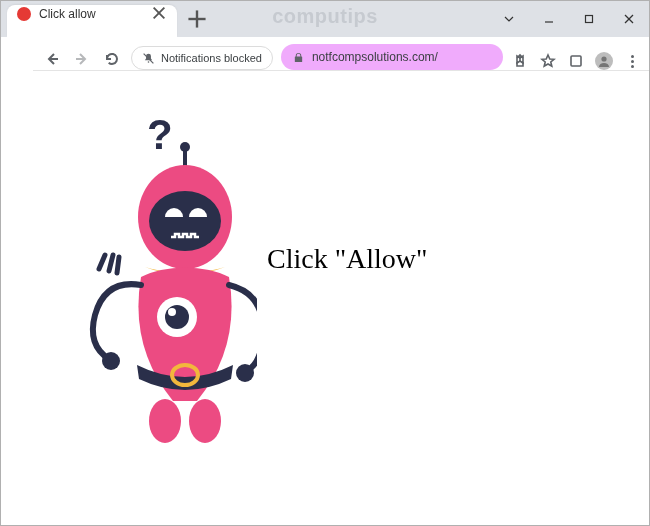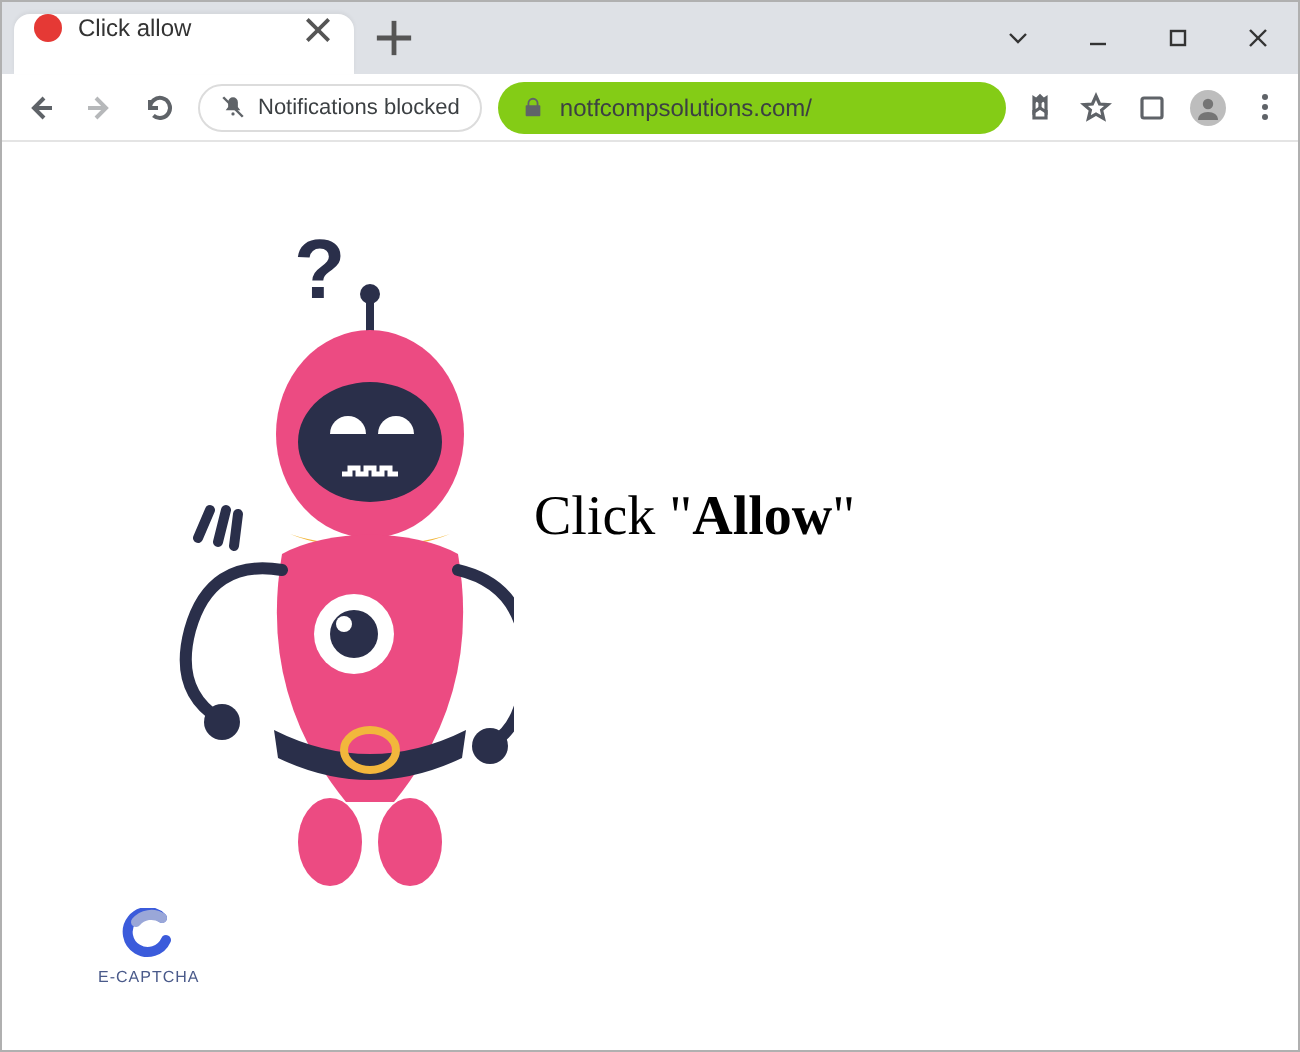--- a/index.html
+++ b/index.html
@@ -3,70 +3,71 @@
 <meta charset="utf-8">
 <style>
   * { margin: 0; padding: 0; box-sizing: border-box; }
   html, body { width: 650px; height: 526px; font-family: Arial, sans-serif; background: #fff; overflow: hidden; }
   .outer-border { width: 650px; height: 526px; border: 1px solid #b0b0b0; position: relative; background: #fff; }
 
   
   .titlebar { height: 36px; background: #dee1e6; display: flex; align-items: flex-end; position: relative; }
   .watermark { position: absolute; top: 4px; left: 50%; transform: translateX(-50%); font-size: 20px; font-weight: bold; color: #c6cad0; letter-spacing: 0.5px; user-select: none; }
   .tab-strip { display: flex; align-items: flex-end; height: 36px; padding-left: 6px; gap: 6px; }
-  .tab { height: 30px; background: #fff; border-radius: 8px 8px 0 0; display: flex; align-items: flex-start; padding: 0 10px; min-width: 170px; gap: 8px; font-size: 12px; color: #333; box-shadow: 0 -1px 2px rgba(0,0,0,0.05); }
+  .tab { height: 30px; background: #fff; border-radius: 8px 8px 0 0; display: flex; align-items: flex-end; padding: 16px 10px; min-width: 170px; gap: 8px; font-size: 12px; color: #333; box-shadow: 0 -1px 2px rgba(0,0,0,0.05); }
   .tab .favicon { width: 14px; height: 14px; border-radius: 50%; background: #e53935; }
   .tab .tab-title { flex: 1; white-space: nowrap; overflow: hidden; text-overflow: ellipsis; }
   .tab .tab-close, .new-tab-btn { width: 16px; height: 16px; display: flex; align-items: center; justify-content: center; border-radius: 50%; font-size: 13px; color: #555; cursor: pointer; }
   .new-tab-btn { margin: 0 4px 6px 2px; width: 24px; height: 24px; font-size: 16px; }
 
   .win-controls { position: absolute; right: 0; top: 0; height: 36px; display: flex; align-items: center; }
   .win-btn { width: 40px; height: 28px; display: flex; align-items: center; justify-content: center; color: #333; font-size: 13px; cursor: pointer; }
   .win-btn svg { width: 12px; height: 12px; stroke: #333; stroke-width: 1.2; fill: none; }
   .win-btn.close svg line { stroke: #333; }
   .win-chevron svg { width: 14px; height: 14px; }
 
   
-  .toolbar { height: 34px; background: #fff; border-bottom: 1px solid #e4e4e4; display: flex; align-items: center; padding: 0 8px; gap: 8px; }
+  .toolbar { height: 34px; background: #fff; border-bottom: 1px solid #e4e4e4; display: flex; align-items: flex-end; padding: 0 8px; gap: 8px; margin-left: 32px; }
   .nav-btn { width: 22px; height: 22px; display: flex; align-items: center; justify-content: center; color: #5f6368; cursor: pointer; }
   .nav-btn svg { width: 16px; height: 16px; stroke: #5f6368; stroke-width: 2; fill: none; }
 
   .chip { height: 24px; display: flex; align-items: center; gap: 6px; padding: 0 10px; border: 1px solid #dcdcdc; border-radius: 12px; font-size: 11px; color: #3c4043; background: #fff; }
   .chip svg { width: 13px; height: 13px; fill: #5f6368; }
 
-  .omnibox { flex: 1; height: 26px; background: #84cc16; border-radius: 14px; display: flex; align-items: center; padding: 0 12px; gap: 8px; font-size: 12px; color: #5f6368; }
+  .omnibox { flex: 1; height: 26px; background: #f0abfc; border-radius: 14px; display: flex; align-items: center; padding: 0 12px; gap: 8px; font-size: 12px; color: #5f6368; }
   .omnibox .lock svg { width: 11px; height: 11px; fill: #5f6368; }
   .omnibox .url-text { flex: 1; color: #3c4043; }
 
   .tool-icons { display: flex; align-items: center; gap: 10px; }
   .tool-icons .ic { width: 18px; height: 18px; display: flex; align-items: center; justify-content: center; cursor: pointer; }
   .tool-icons svg { width: 16px; height: 16px; stroke: #5f6368; fill: none; stroke-width: 1.6; }
   .avatar { width: 18px; height: 18px; border-radius: 50%; background: #bdbdbd; display: flex; align-items: center; justify-content: center; }
   .avatar svg { fill: #757575; stroke: none; }
   .kebab { display: flex; flex-direction: column; gap: 2px; }
   .kebab span { width: 3px; height: 3px; border-radius: 50%; background: #5f6368; }
 
   
   .content { position: relative; width: 100%; height: calc(100% - 70px); background: #fff; }
   .robot-wrap { position: absolute; left: 36px; top: 38px; width: 220px; height: 340px; }
   .message { position: absolute; left: 266px; top: 170px; font-family: "Times New Roman", serif; font-size: 28px; line-height: 1.28; color: #000; }
-  .message .strong { font-weight: bold; }
+  .message .strong { font-weight: normal; }
 
   .ecaptcha { position: absolute; left: 48px; bottom: 32px; text-align: center; }
   .ecaptcha .c-logo { width: 26px; height: 26px; margin: 0 auto 4px; }
   .ecaptcha .label { font-size: 8px; letter-spacing: 0.5px; color: #4a5a8a; }
 
   svg { display: block; }
 </style>
 </head>
 <body>
 
 <div class="outer-border">
 
   <div class="titlebar">
+    <div class="watermark">computips</div>
 
     <div class="tab-strip">
       <div class="tab">
         <span class="favicon"></span>
         <span class="tab-title">Click allow</span>
         <span class="tab-close">
           <svg viewBox="0 0 12 12">
               <line x1="2" y1="2" x2="10" y2="10" stroke="#555" stroke-width="1.4"></line>
               <line x1="10" y1="2" x2="2" y2="10" stroke="#555" stroke-width="1.4"></line>
             </svg>
@@ -218,24 +219,15 @@
         <ellipse cx="128" cy="312" rx="16" ry="22" fill="#ec4b82"></ellipse>
         <ellipse cx="168" cy="312" rx="16" ry="22" fill="#ec4b82"></ellipse>
       </svg>
     </div>
 
     <div class="message">
       <span>Click "</span><span class="strong">Allow</span><span>"</span><br>
       <br>
     </div>
 
-    <div class="ecaptcha">
-      <div class="c-logo">
-        <svg viewBox="0 0 26 26">
-            <path d="M20 5 A10 10 0 1 0 22 16" fill="none" stroke="#3b5bdb" stroke-width="5" stroke-linecap="round"></path>
-            <path d="M20 5 A10 10 0 0 0 7 7" fill="none" stroke="#9aa7d8" stroke-width="5" stroke-linecap="round"></path>
-          </svg>
-      </div>
-      <div class="label">E-CAPTCHA</div>
-    </div>
 
   </div>
 </div>
 
 </body></html>

